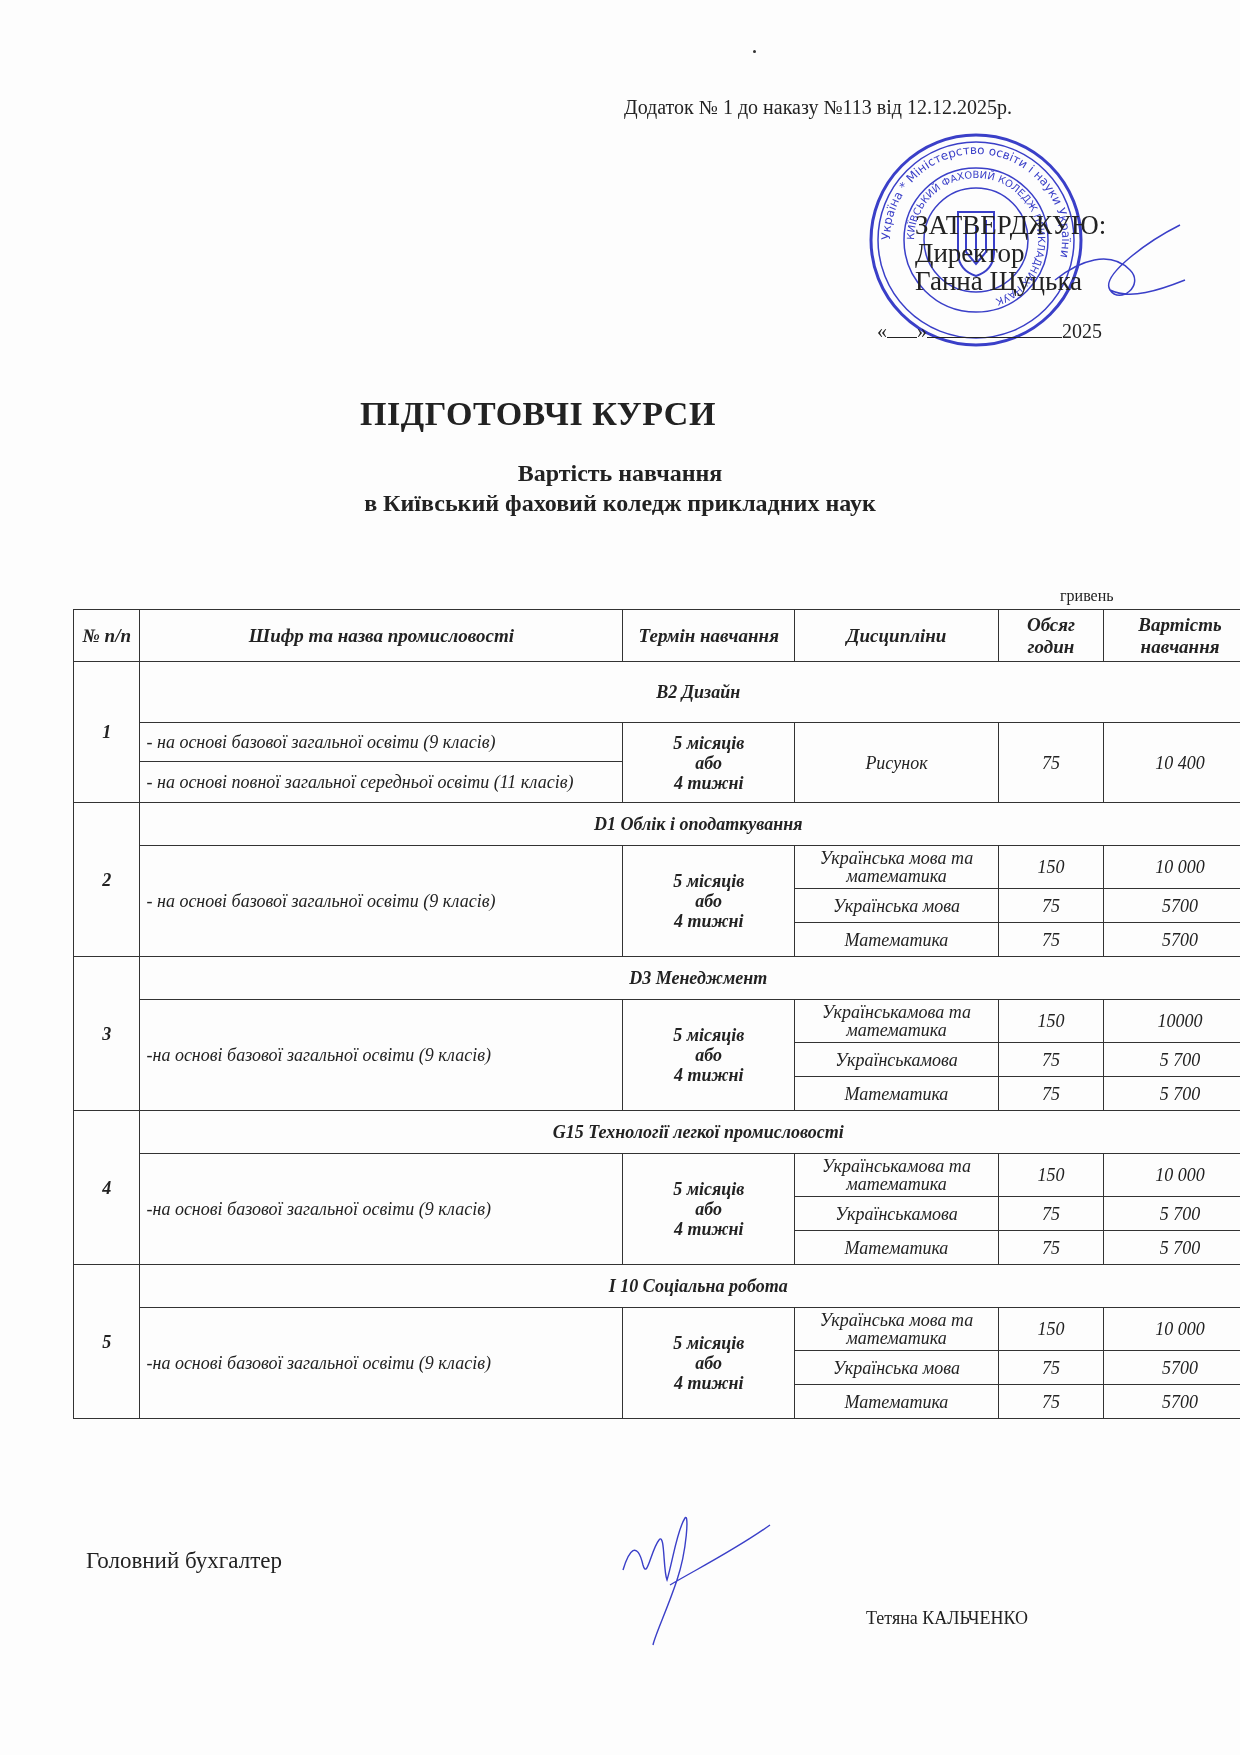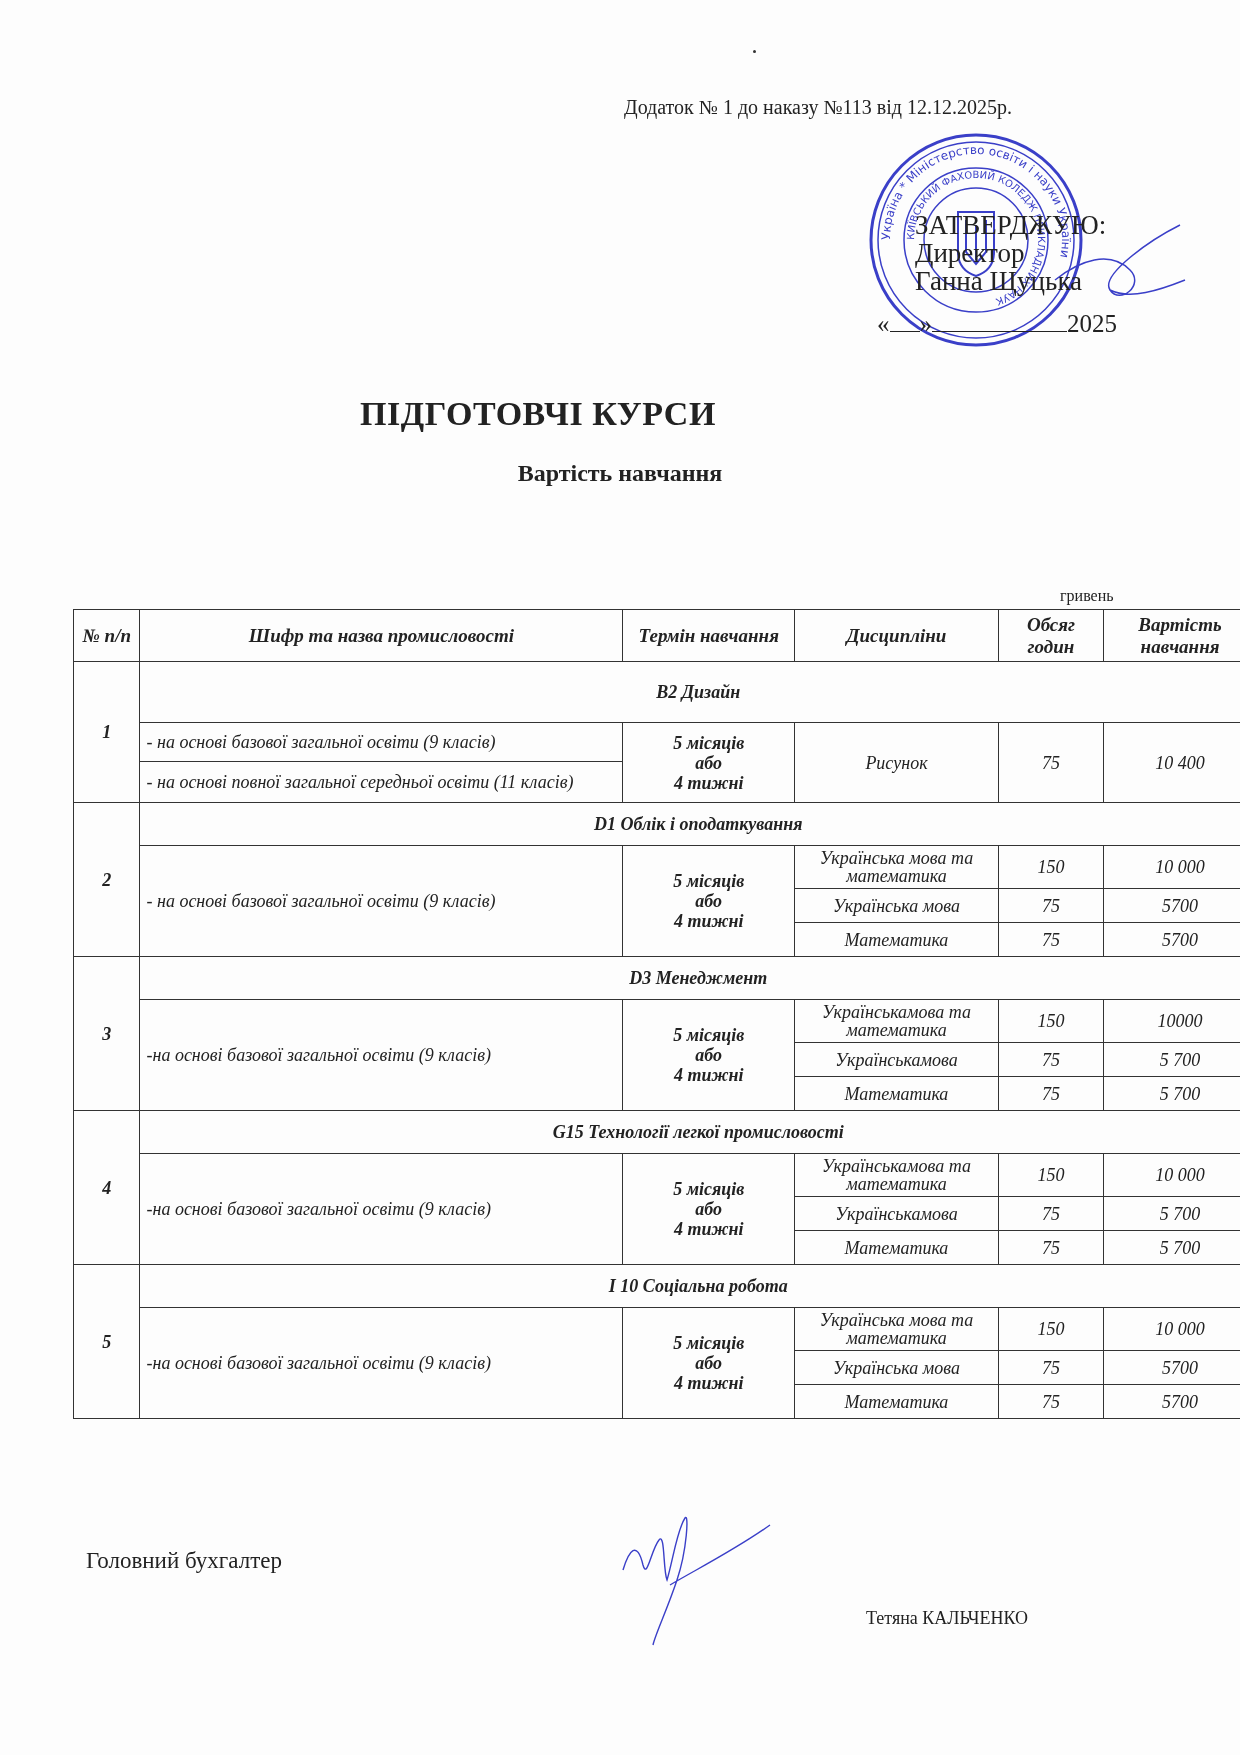--- a/index.html
+++ b/index.html
@@ -2,21 +2,21 @@
 <html><head>
 <meta charset="utf-8">
 <style>
   html, body { margin: 0; padding: 0; background: #fdfdfd; }
   body { width: 1240px; height: 1755px; position: relative; overflow: hidden;
          font-family: "Liberation Serif", "DejaVu Serif", serif; color: #222; }
   .dot { position: absolute; left: 753px; top: 50px; width: 3px; height: 3px; background: #333; border-radius: 50%; }
   .annex { position: absolute; left: 624px; top: 96px; font-size: 20px; }
   .approve { position: absolute; left: 915px; top: 190px; font-size: 27px; line-height: 28px; margin-top: 21px; }
   .approve div { white-space: nowrap; }
-  .date-line { position: absolute; left: 877px; top: 310px; font-size: 25px; white-space: nowrap; }
+  .date-line { position: absolute; left: 877px; top: 320px; font-size: 20px; white-space: nowrap; }
   .date-line .blank { display: inline-block; width: 30px; border-bottom: 1px solid #222; }
   .date-line .blank2 { display: inline-block; width: 135px; border-bottom: 1px solid #222; }
   .stamp { position: absolute; left: 866px; top: 130px; width: 220px; height: 220px; }
   .sig1 { position: absolute; left: 1050px; top: 220px; width: 140px; height: 100px; }
   .title { position: absolute; left: 0; width: 1076px; top: 395px; text-align: center;
            font-size: 34px; font-weight: bold; letter-spacing: 0.5px; }
   .subtitle { position: absolute; left: 0; width: 1240px; top: 458px; text-align: center;
               font-size: 24px; font-weight: bold; line-height: 30px; }
   .unit { position: absolute; left: 1060px; top: 587px; font-size: 16px; }
   table.fees { position: absolute; left: 73px; top: 609px; width: 1184px; border-collapse: collapse; font-style: italic; }
@@ -68,20 +68,21 @@
 </svg>
 
 <div class="date-line">
   <span>«</span><span class="blank"></span><span>»</span><span class="blank2"></span><span>2025</span>
 </div>
 
 <div class="title">ПІДГОТОВЧІ КУРСИ</div>
 
 <div class="subtitle">
   <div>Вартість навчання</div>
+  <div>в Київський фаховий коледж прикладних наук</div>
 </div>
 
 <div class="unit">гривень</div>
 
 <table class="fees">
   <colgroup>
     <col style="width:58px">
       <col style="width:436px">
       <col style="width:155px">
       <col style="width:184px">

